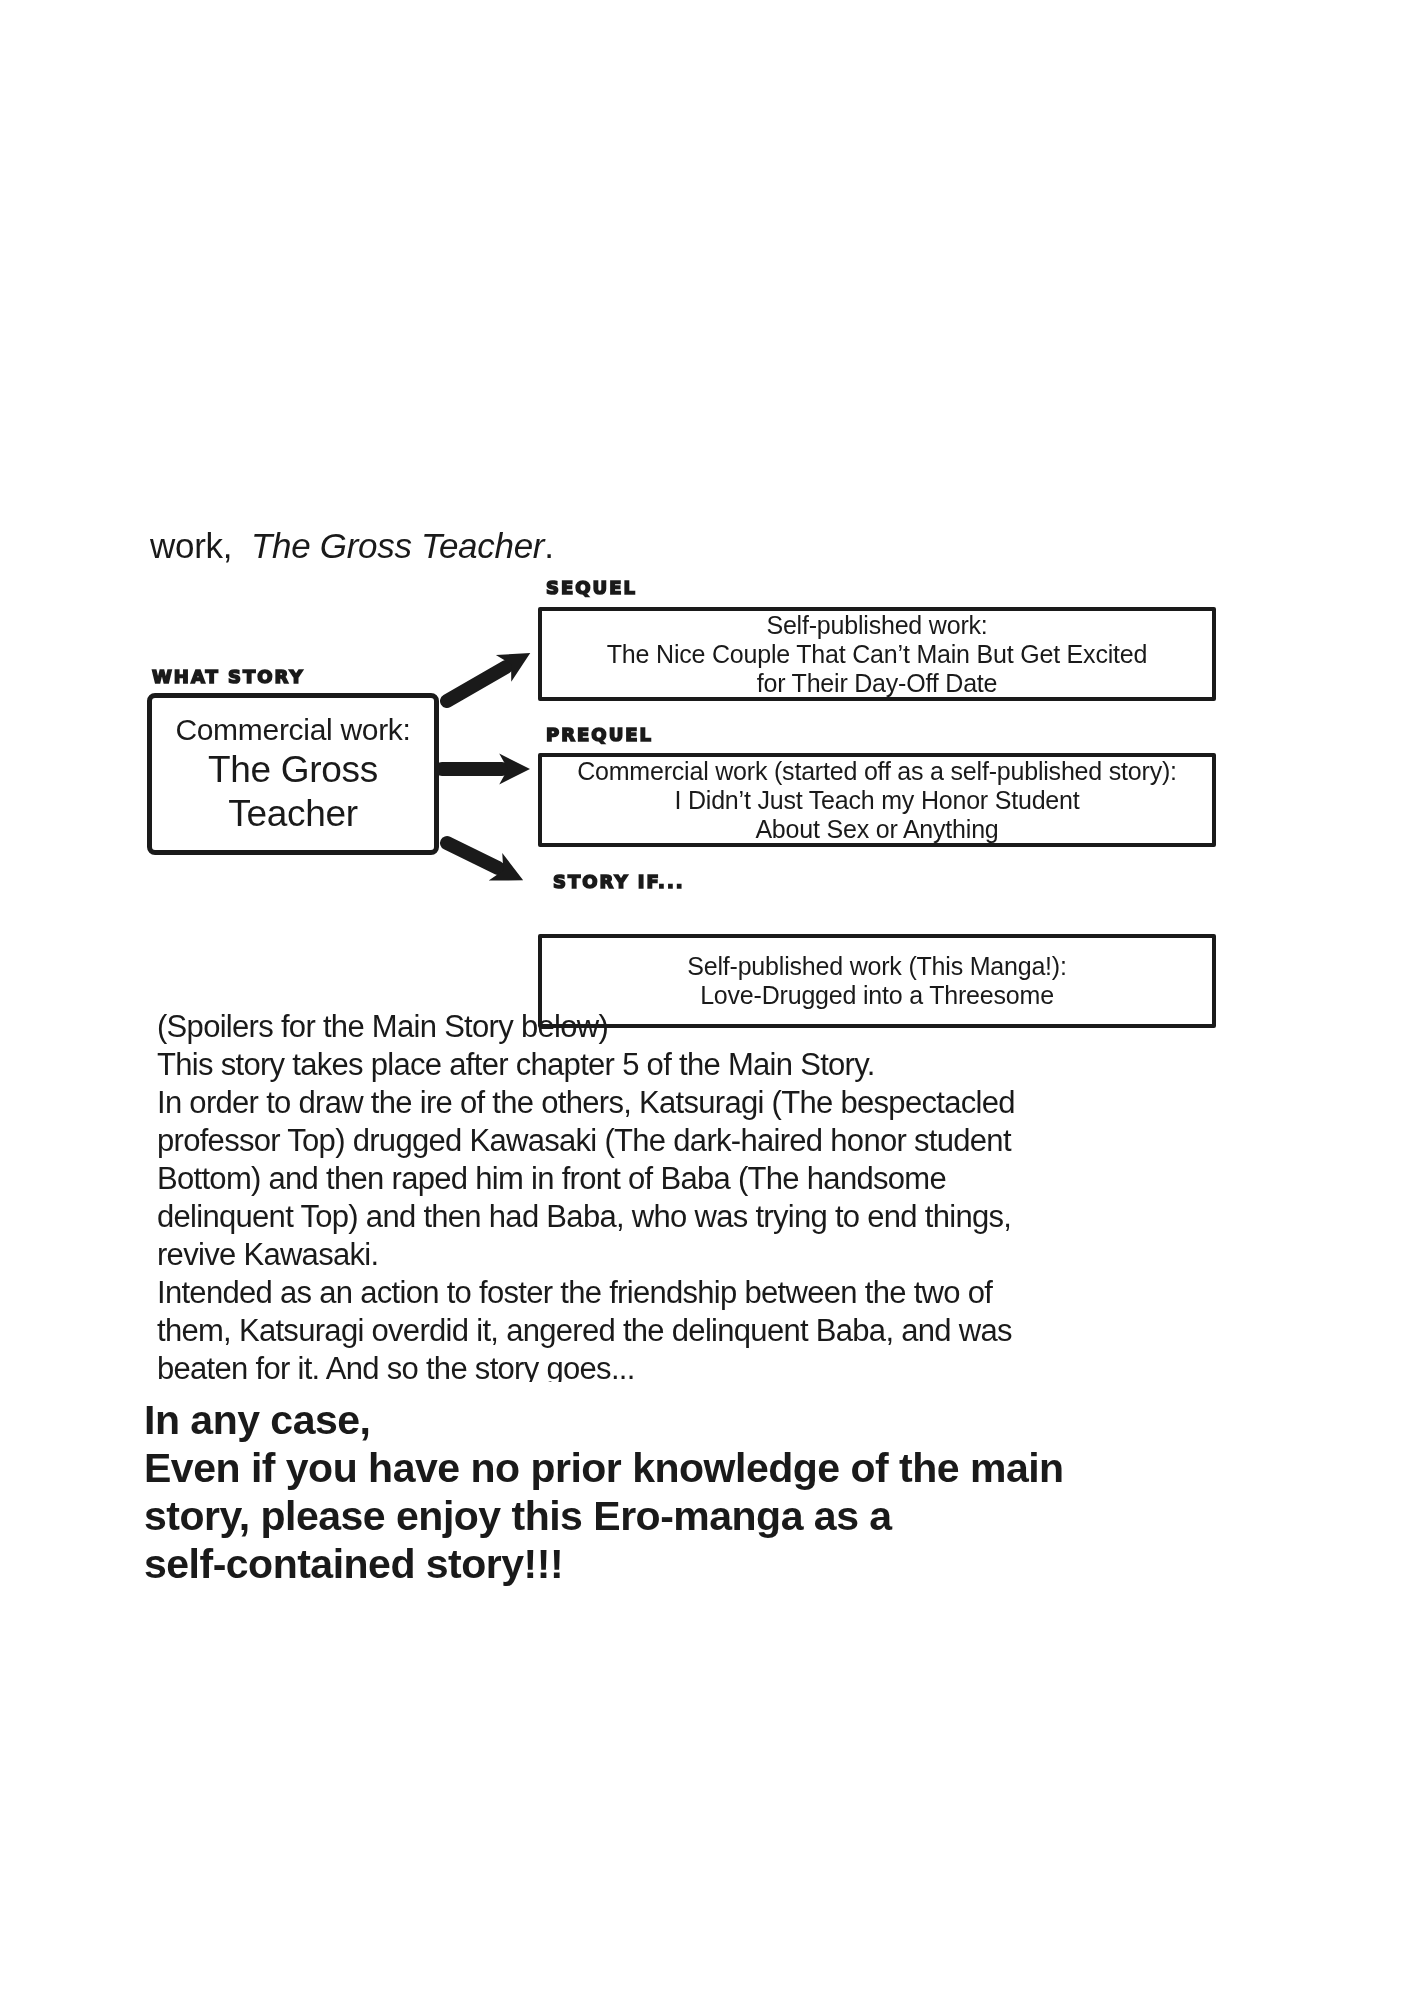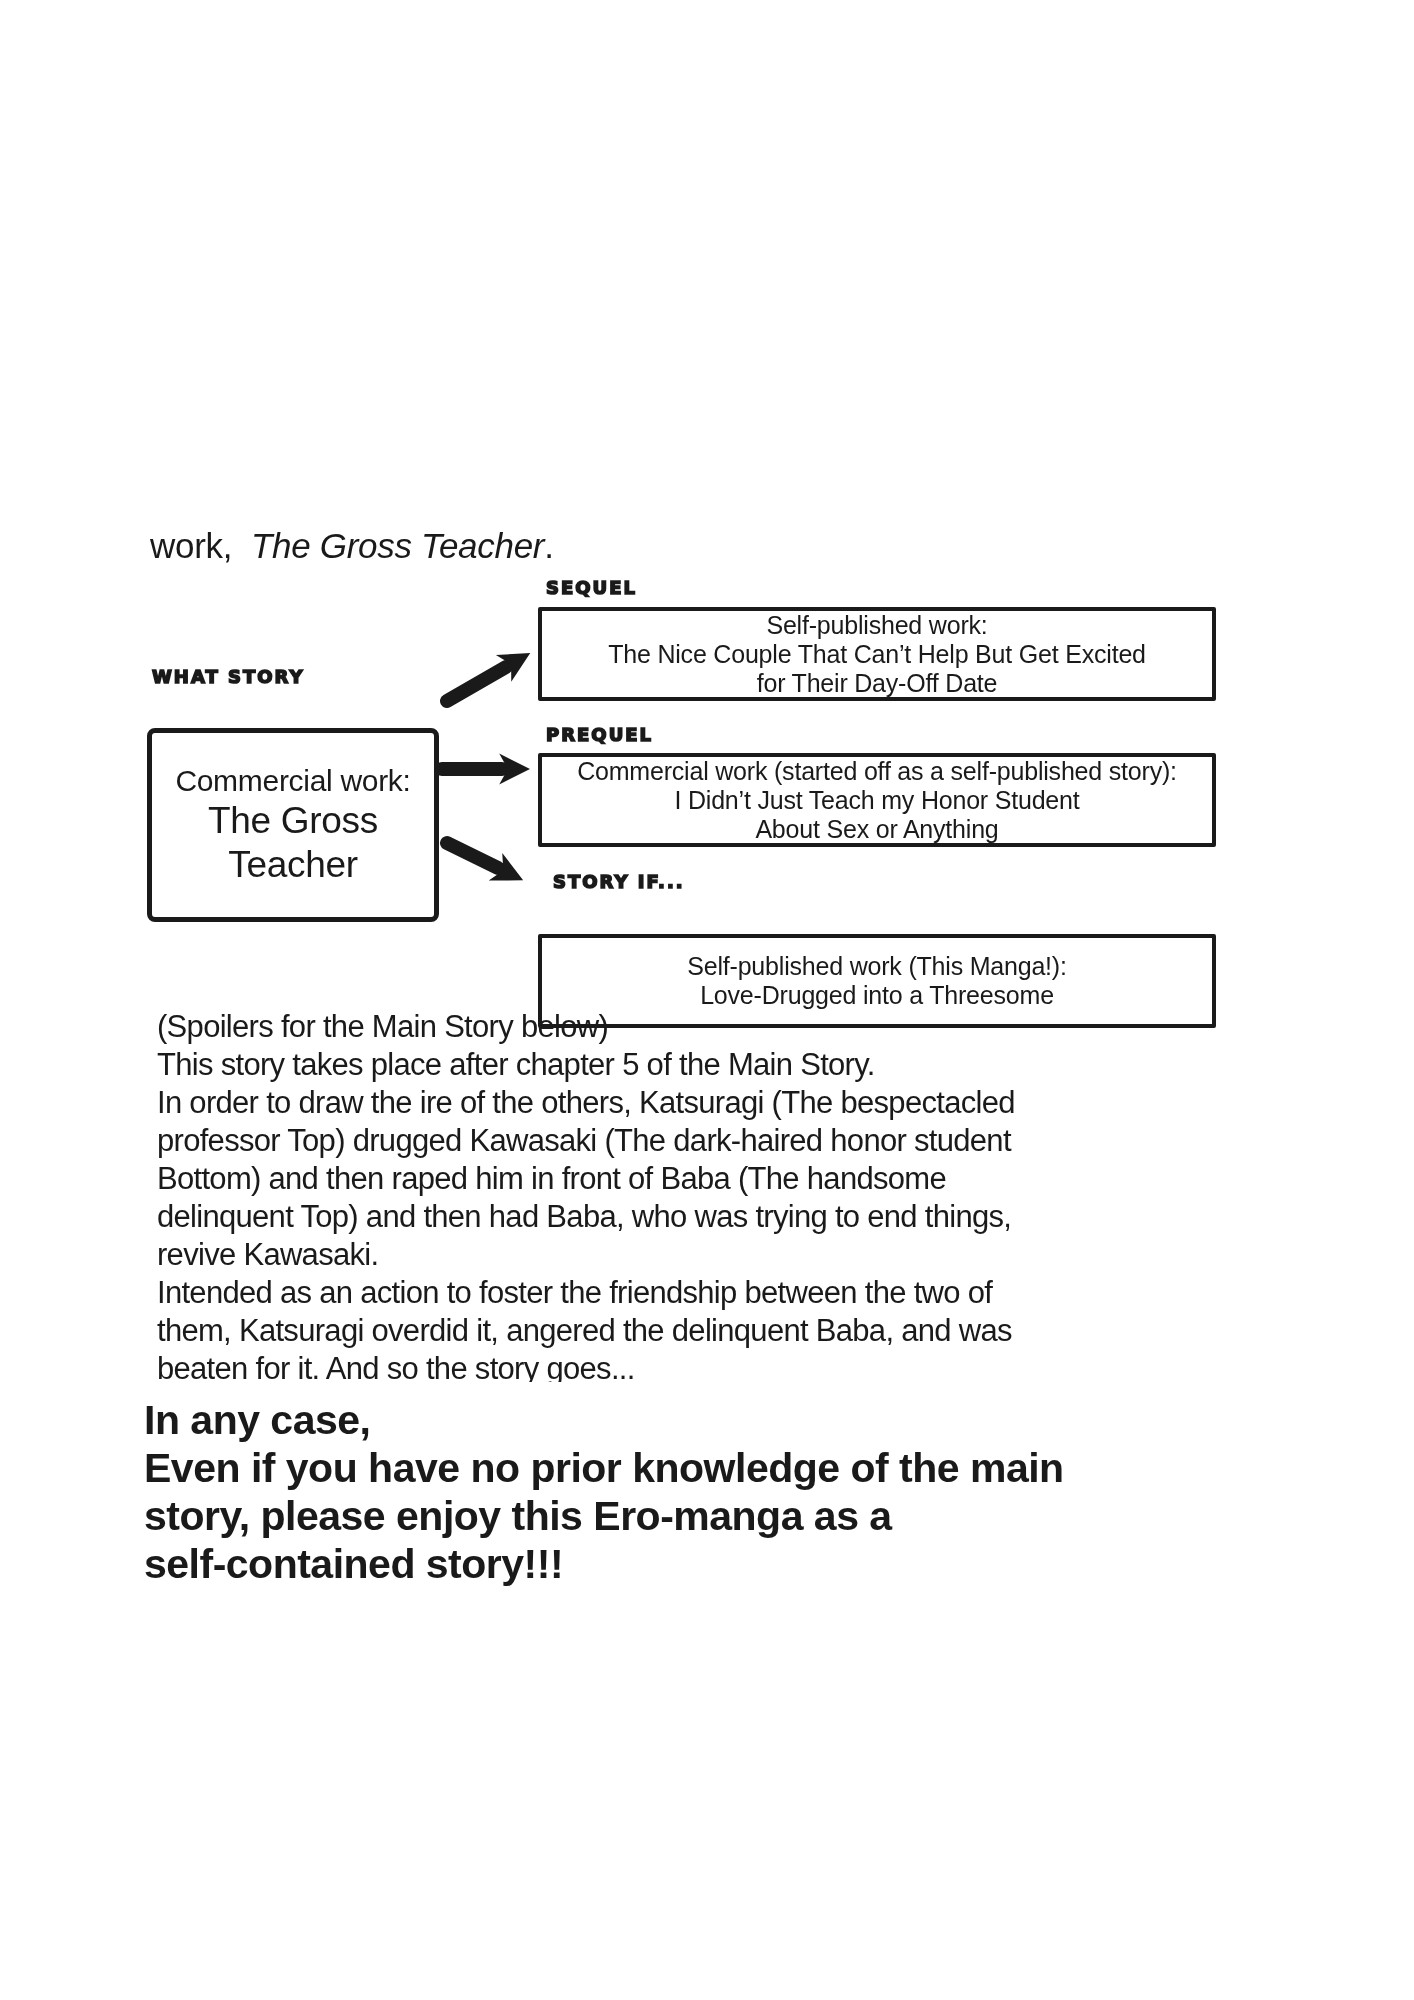--- a/index.html
+++ b/index.html
@@ -34,22 +34,22 @@
     -webkit-text-stroke:1.6px #1a1a1a;
     white-space:pre;
   }
   .main-label{left:152px; top:663px;}
   .seq-label{left:546px; top:574px;}
   .pre-label{left:546px; top:721px;}
   .wif-label{left:553px; top:868px;}
   
   .main-box{
     position:absolute;
-    left:147px; top:728px;
-    width:292px; height:194px;
+    left:147px; top:693px;
+    width:292px; height:162px;
     border:5px solid #1a1a1a;
     border-radius:8px;
     box-sizing:border-box;
     display:flex; flex-direction:column;
     align-items:center; justify-content:center;
     text-align:center;
   }
   .mb-sub{font-size:30px; line-height:36px; letter-spacing:-0.3px;}
   .mb-title{font-size:37px; line-height:44px; letter-spacing:-0.3px;}
   
@@ -124,21 +124,21 @@
   <div class="heavy wif-label">STORY IF...</div>
 
   <div class="main-box">
     <div class="mb-sub">Commercial work:</div>
     <div class="mb-title">The Gross</div>
     <div class="mb-title">Teacher</div>
   </div>
 
   <div class="bbox seq-box">
     <div class="bbox-text">Self-published work:
-The Nice Couple That Can’t Help But Get Excited
+The Nice Couple That Can’t Main But Get Excited
 for Their Day-Off Date</div>
   </div>
   <div class="bbox pre-box">
     <div class="bbox-text">Commercial work (started off as a self-published story):
 I Didn’t Just Teach my Honor Student
 About Sex or Anything</div>
   </div>
   <div class="bbox wif-box">
     <div class="bbox-text">Self-published work (This Manga!):
 Love-Drugged into a Threesome</div>

